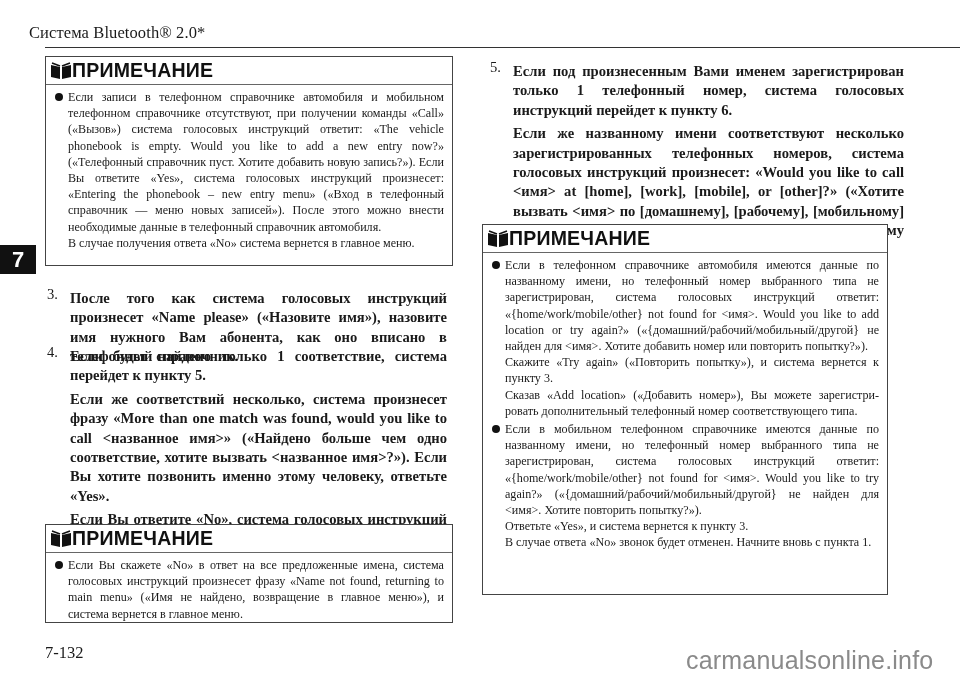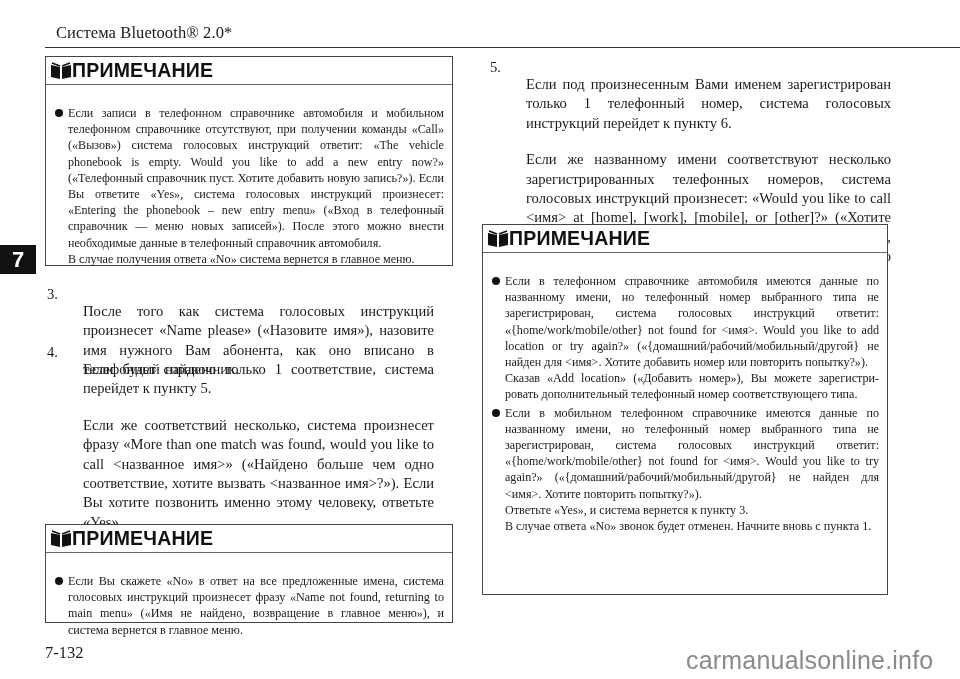--- a/index.html
+++ b/index.html
@@ -1,21 +1,21 @@
 <!DOCTYPE html>
 <html><head>
   <meta charset="utf-8">
   <style>
     html, body { margin: 0; padding: 0; background: #ffffff; }
     body {
       width: 960px; height: 679px; position: relative; overflow: hidden;
       font-family: "Liberation Serif", "DejaVu Serif", serif; color: #1a1a1a;
     }
     .header-title {
-      position: absolute; left: 56px; top: 23px; font-size: 16.5px; letter-spacing: 0.1px;
+      position: absolute; left: 29px; top: 23px; font-size: 16.5px; letter-spacing: 0.1px;
     }
     .header-rule {
       position: absolute; left: 45px; right: 0; top: 47px; height: 0;
       border-top: 1.3px solid #333;
     }
     .chapter-tab {
       position: absolute; left: 0; top: 245px; width: 36px; height: 29px;
       background: #111; color: #fff; font-family: "Liberation Sans", "DejaVu Sans", sans-serif;
       font-weight: bold; font-size: 22px; text-align: center; line-height: 29px;
     }
@@ -23,35 +23,35 @@
       position: absolute; border: 1.2px solid #444; background: #fff; box-sizing: border-box;
     }
     .note-head {
       height: 27px; border-bottom: 1px solid #666; display: flex; align-items: center; padding-left: 4px;
     }
     .note-title {
       font-family: "Liberation Sans", "DejaVu Sans", sans-serif; font-weight: bold;
       font-size: 19.5px; letter-spacing: 0.2px; color: #111;
     }
     .note-icon { width: 22px; height: 18px; display: inline-block; }
-    .note-body { padding: 4px 8px 2px 8px; margin-top: 16px; }
+    .note-body { padding: 4px 8px 2px 8px; }
     .note-item {
       position: relative; padding-left: 14px; font-size: 12.1px; line-height: 16.2px;
       text-align: justify; text-align-last: left;
     }
     .note-item .bullet {
       position: absolute; left: 1px; top: 4px; width: 8px; height: 8px; border-radius: 50%; background: #111;
     }
     .note-item p { margin: 0; }
     .step {
       position: absolute; font-size: 14.6px; line-height: 19.4px; text-align: justify;
     }
     .step .num { position: absolute; left: 0; top: 0; }
     .step .body { margin-left: 19px; }
-    .step .body p { margin: 17px; }
+    .step .body p { margin: 4px; font-weight: bold; }
     .footer {
       position: absolute; left: 45px; top: 643px; font-size: 16.5px; display: flex; 
     }
     .watermark {
       position: absolute; left: 686px; top: 646px; font-family: "Liberation Sans", "DejaVu Sans", sans-serif;
       font-size: 25px; color: #8a8a8a; letter-spacing: 0.2px; text-align: center;
     }
   </style>
 </head>
 <body>
@@ -126,20 +126,21 @@
       <path d="M1 3 L10 5 L10 17 L1 15 Z" fill="#111"></path>
       <path d="M21 3 L12 5 L12 17 L21 15 Z" fill="#111"></path>
       <path d="M2 1 L10 4 M20 1 L12 4" stroke="#111" stroke-width="1.6"></path>
     </svg>
     <span class="note-title">ПРИМЕЧАНИЕ</span>
   </div>
   <div class="note-body">
     <div class="note-item">
       <span class="bullet"></span>
       <p>Если в телефонном справочнике автомобиля имеются данные по названному имени, но телефонный номер выбранного типа не зарегистрирован, система голосовых инструкций ответит: «{home/work/mobile/other} not found for &lt;имя&gt;. Would you like to add location or try again?» («{домашний/рабочий/мобильный/дру­гой} не найден для &lt;имя&gt;. Хотите добавить номер или повторить попытку?»).</p>
+      <p>Скажите «Try again» («Повторить попытку»), и система вернется к пункту 3.</p>
       <p>Сказав «Add location» («Добавить номер»), Вы можете зарегистри­ровать дополнительный телефонный номер соответствующего типа.</p>
     </div>
     <div class="note-item" style="margin-top:2px;">
       <span class="bullet"></span>
       <p>Если в мобильном телефонном справочнике имеются данные по названному имени, но телефонный номер выбранного типа не зарегистрирован, система голосовых инструкций ответит: «{home/work/mobile/other} not found for &lt;имя&gt;. Would you like to try again?» («{домашний/рабочий/мобильный/другой} не найден для &lt;имя&gt;. Хотите повторить попытку?»).</p>
       <p>Ответьте «Yes», и система вернется к пункту 3.</p>
       <p>В случае ответа «No» звонок будет отменен. Начните вновь с пун­кта 1.</p>
     </div>
   </div>
 </div>

